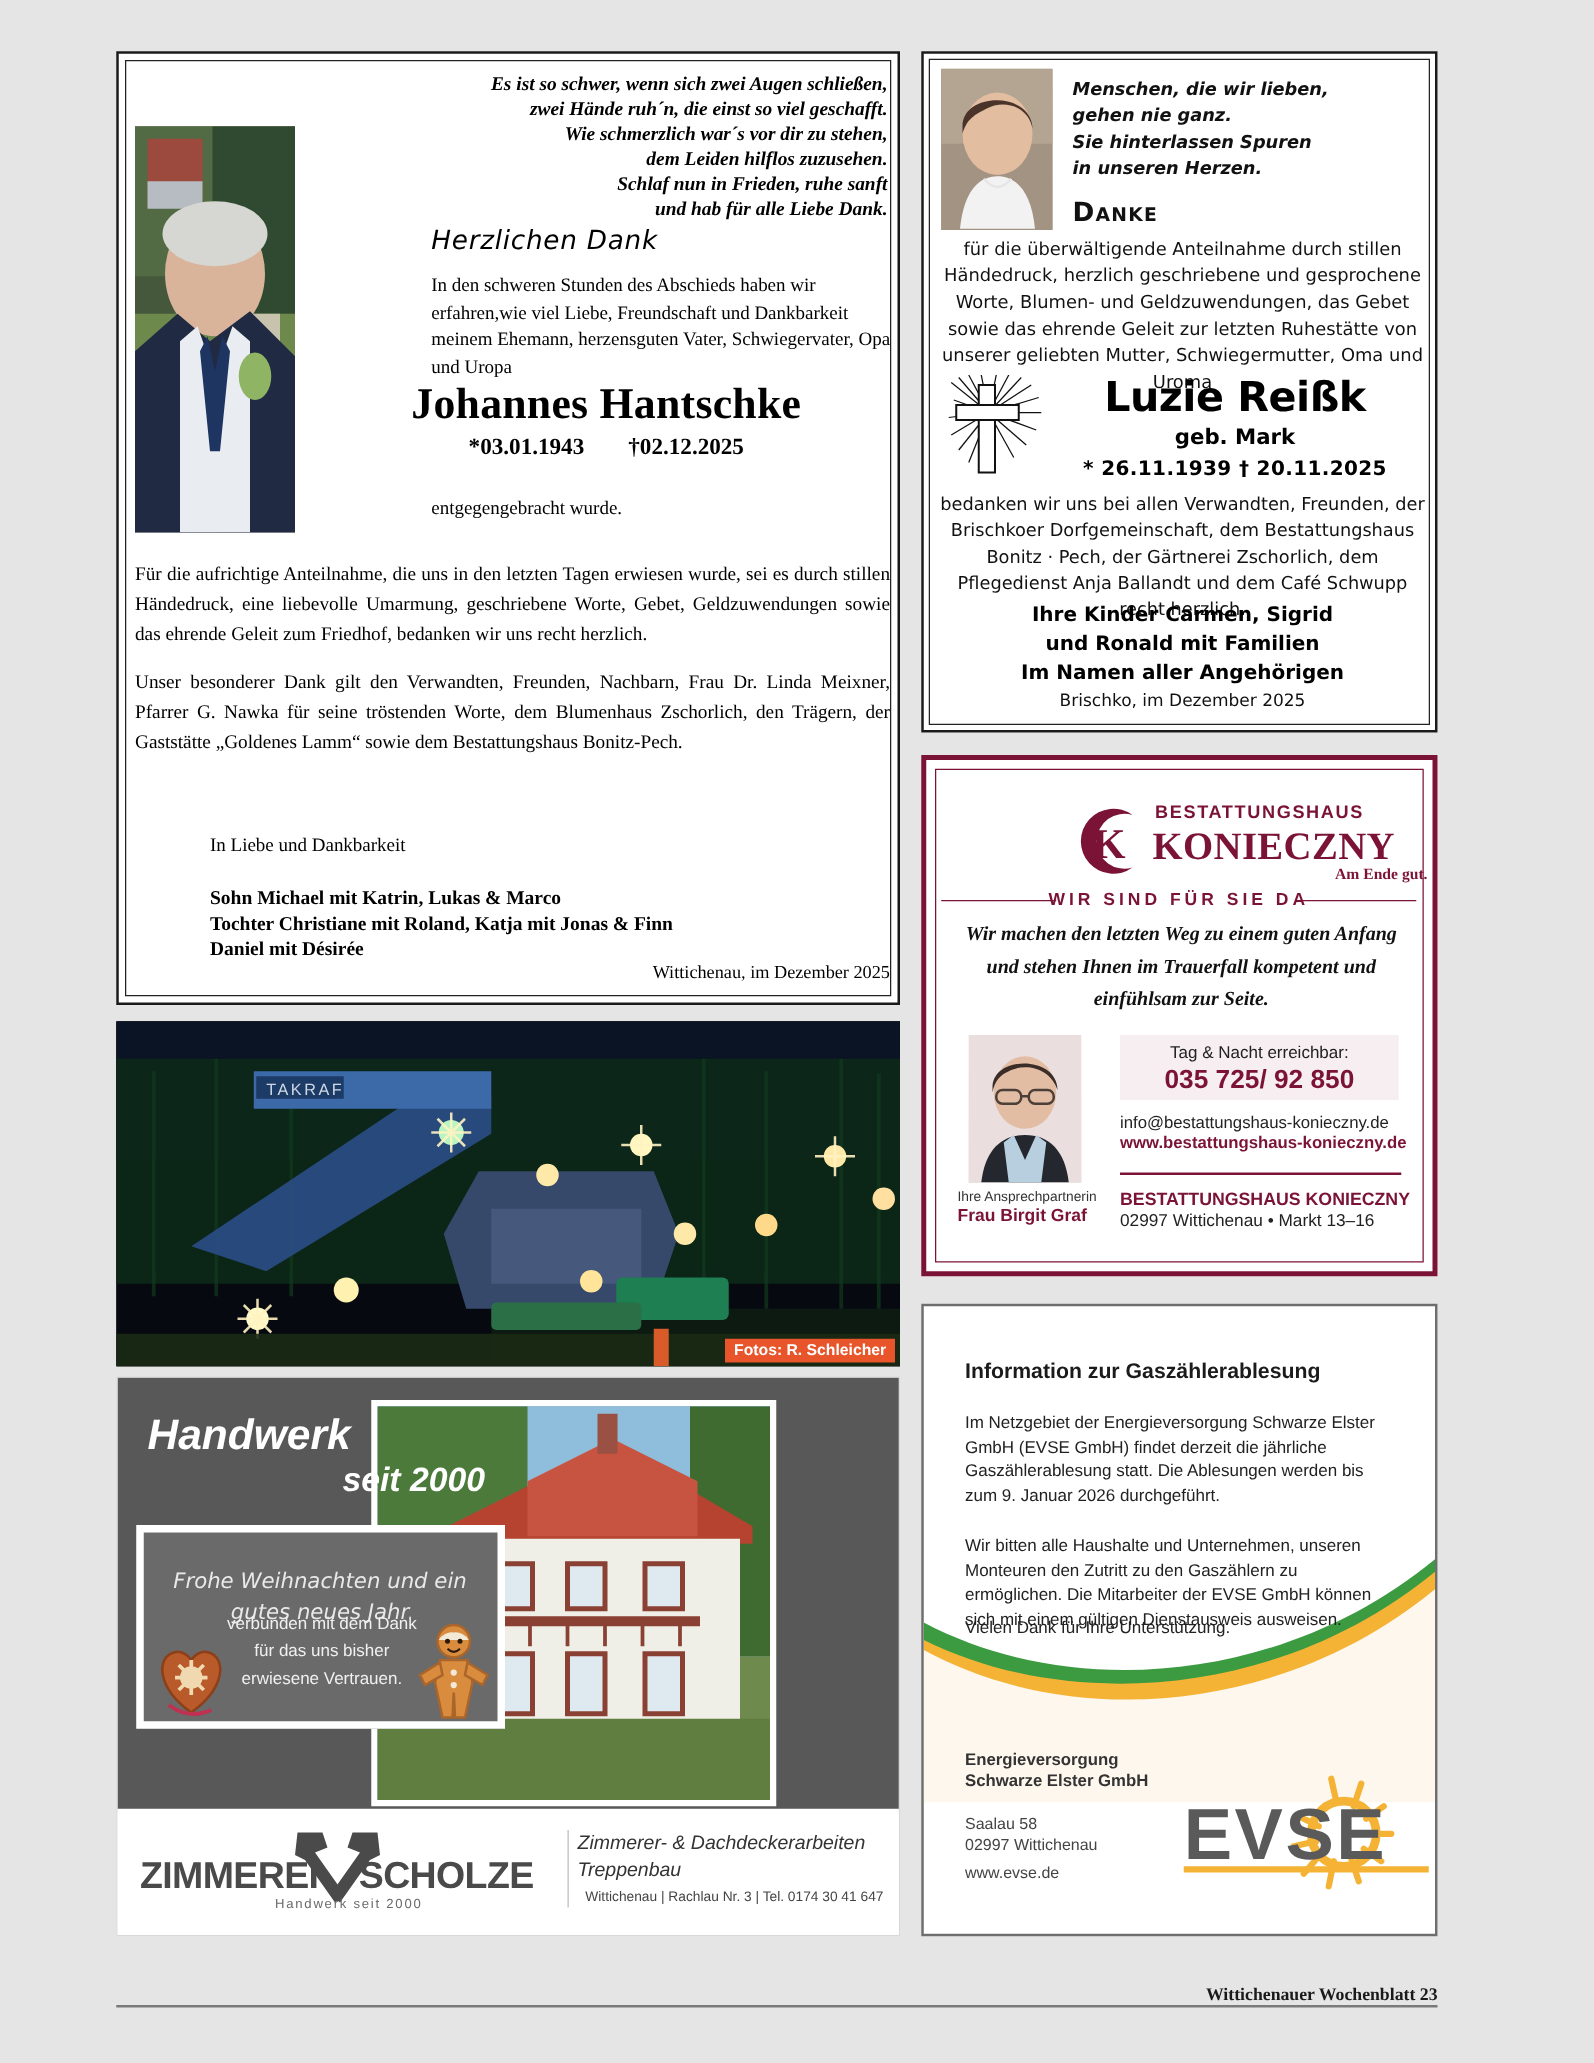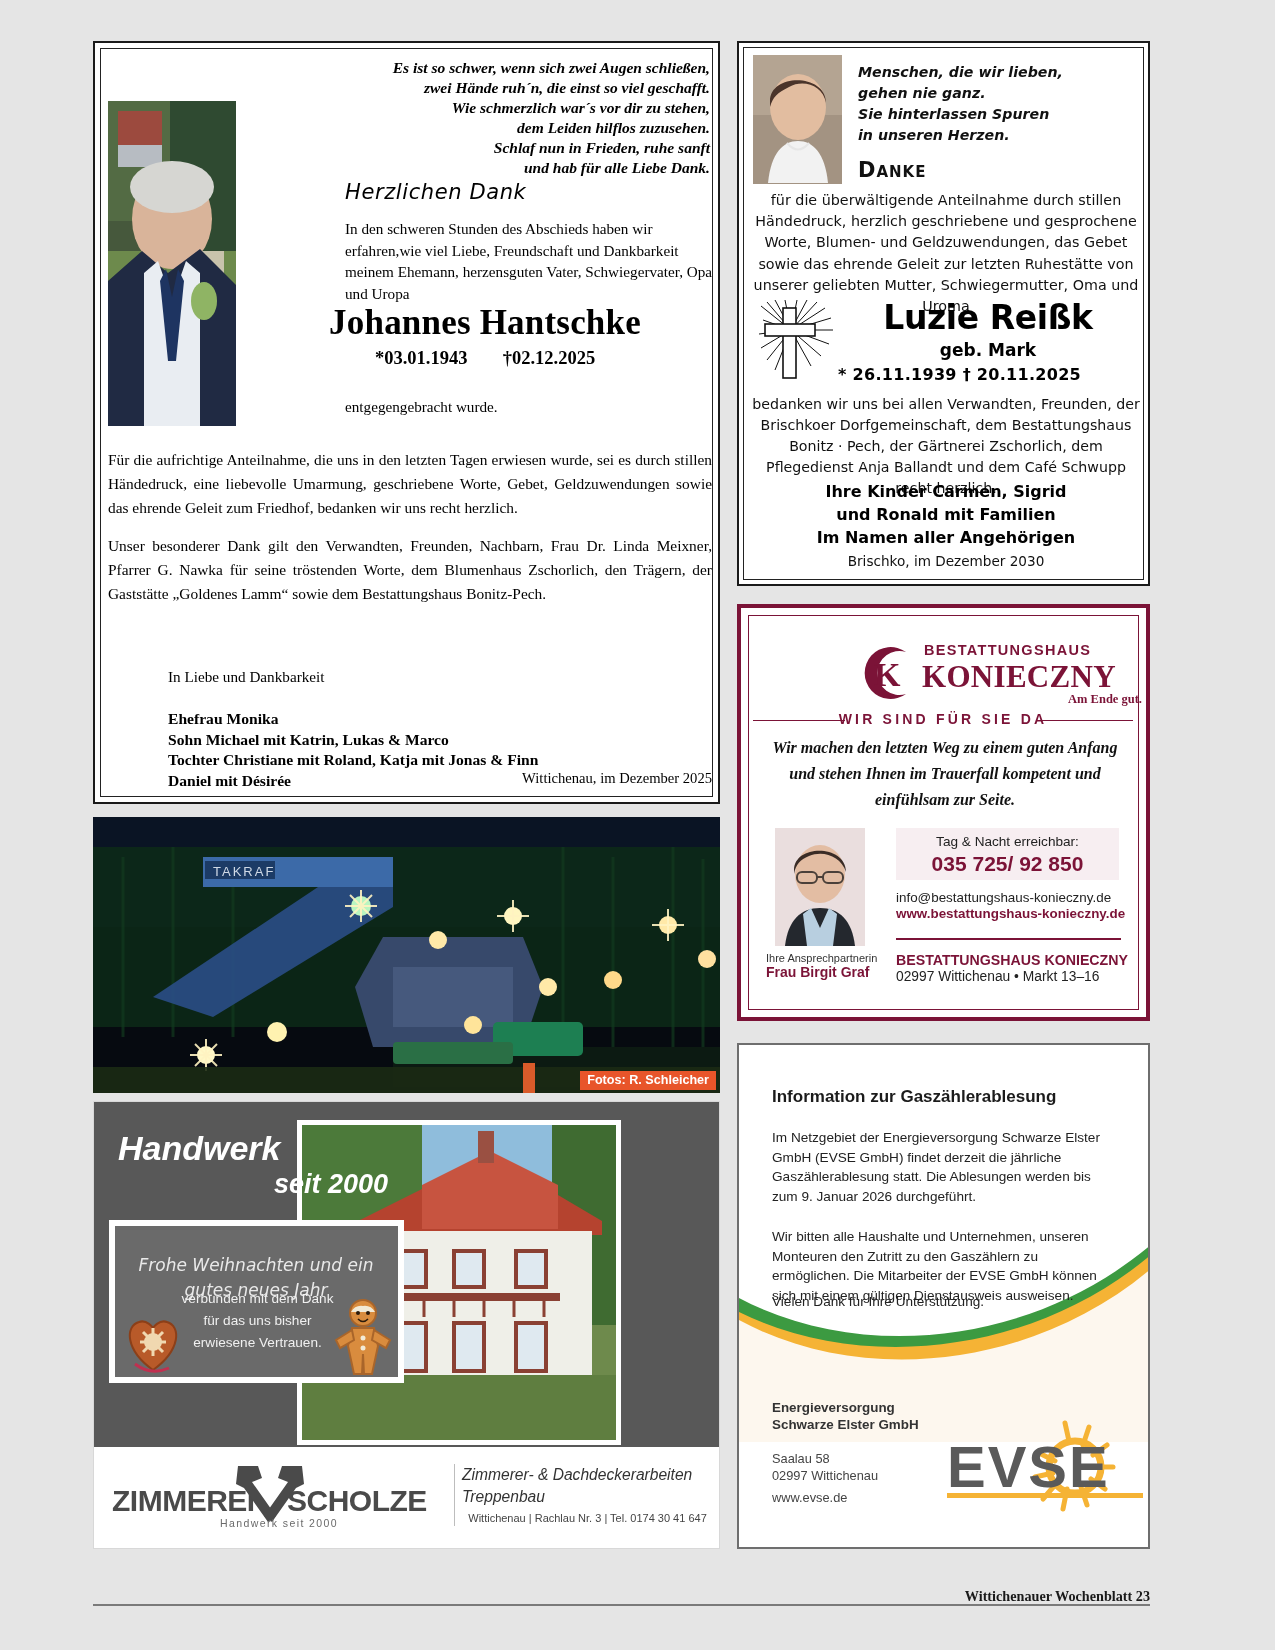--- a/index.html
+++ b/index.html
@@ -35,21 +35,21 @@
   #ob2 .inner{position:absolute;left:4px;top:4px;right:4px;bottom:4px;border:1px solid #222;}
   #ob2-photo{left:753px;top:55px;width:89px;height:129px;background:
       linear-gradient(180deg,#b7a893 0%,#9d8d79 30%,#8d7f6e 100%);}
   .ob2poem{left:858px;top:62px;width:280px;font-size:14.2px;line-height:21px;font-family:"DejaVu Sans",sans-serif;font-style:italic;font-weight:600;color:#111;}
   .danke{left:858px;top:158px;width:280px;font-size:21px;font-family:"DejaVu Sans",sans-serif;font-weight:600;letter-spacing:1px;color:#111;}
   .dankeSm{font-size:15px;}
   .ob2p1{left:748px;top:190px;width:396px;font-size:14.3px;line-height:21.2px;text-align:center;font-family:"DejaVu Sans",sans-serif;color:#111;}
   .crossIcon{left:755px;top:300px;width:80px;height:80px;}
   .ob2name{left:838px;top:298px;width:300px;font-size:33px;font-weight:bold;font-family:"DejaVu Sans",sans-serif;text-align:center;color:#000;letter-spacing:-.4px;}
   .ob2geb{left:838px;top:340px;width:300px;font-size:17px;font-weight:bold;font-family:"DejaVu Sans",sans-serif;text-align:center;color:#000;}
-  .ob2dates{left:838px;top:365px;width:300px;font-size:16px;font-weight:bold;font-family:"DejaVu Sans",sans-serif;text-align:left;color:#000;letter-spacing:.3px;}
+  .ob2dates{left:838px;top:365px;width:300px;font-size:16px;font-weight:bold;font-family:"DejaVu Sans",sans-serif;text-align:center;color:#000;letter-spacing:.3px;}
   .ob2p2{left:748px;top:394px;width:396px;font-size:14.2px;line-height:21px;text-align:center;font-family:"DejaVu Sans",sans-serif;color:#111;}
   .ob2kids{left:748px;top:480px;width:396px;font-size:16px;line-height:23px;font-weight:bold;text-align:center;font-family:"DejaVu Sans",sans-serif;color:#000;}
   .ob2place{left:748px;top:553px;width:396px;font-size:13.6px;text-align:center;font-family:"DejaVu Sans",sans-serif;color:#111;}
 
   
   #kon{left:737px;top:604px;width:413px;height:417px;border:4px solid #7b1337;background:#fff;}
   #kon .inner{position:absolute;left:7px;top:7px;right:7px;bottom:7px;border:1px solid #7b1337;}
   .konLogoWrap{left:852px;top:640px;width:290px;height:70px;}
   .konK{position:absolute;left:0;top:2px;width:62px;height:62px;}
   .konBh{position:absolute;left:72px;top:2px;font-size:14.5px;font-family:"Liberation Sans",sans-serif;letter-spacing:1.3px;color:#7b1337;font-weight:600;}
@@ -152,21 +152,20 @@
   <div class="blk dates serif">
     <span>*03.01.1943</span>
     <span style="display:inline-block;width:26px"></span>
     <span>†02.12.2025</span>
   </div>
   <div class="blk entg serif">entgegengebracht wurde.</div>
   <div class="blk ob1p2 serif just">Für die aufrichtige Anteilnahme, die uns in den letzten Tagen erwiesen wurde, sei es durch stillen Händedruck, eine liebevolle Umarmung, geschriebene Worte, Gebet, Geldzuwendungen sowie das ehrende Geleit zum Friedhof, bedanken wir uns recht herzlich.</div>
   <div class="blk liebe serif">In Liebe und Dankbarkeit</div>
   <div class="blk ob1p3 serif just">Unser besonderer Dank gilt den Verwandten, Freunden, Nachbarn, Frau Dr. Linda Meixner, Pfarrer G. Nawka für seine tröstenden Worte, dem Blumenhaus Zschorlich, den Trägern, der Gaststätte „Goldenes Lamm“ sowie dem Bestattungshaus Bonitz-Pech.</div>
   <div class="blk family serif" style="top:709px;">
-    <div>Ehefrau Monika</div>
     <div>Sohn Michael mit Katrin, Lukas &amp; Marco</div>
     <div>Tochter Christiane mit Roland, Katja mit Jonas &amp; Finn</div>
     <div>Daniel mit Désirée</div>
   </div>
   <div class="blk place1 serif">Wittichenau, im Dezember 2025</div>
 
   <div class="blk" id="ob2">
     <div class="inner"></div>
   </div>
 
@@ -216,21 +215,21 @@
       <rect x="10" y="24" width="50" height="12" fill="#fff" stroke="#111" stroke-width="1.6"></rect>
     </svg>
   </div>
   <div class="blk ob2name">Luzie Reißk</div>
   <div class="blk ob2geb">geb. Mark</div>
   <div class="blk ob2dates">* 26.11.1939      † 20.11.2025</div>
   <div class="blk ob2p2">bedanken wir uns bei allen Verwandten, Freunden, der Brischkoer Dorfgemeinschaft, dem Bestattungshaus Bonitz · Pech, der Gärtnerei Zschorlich, dem Pflegedienst Anja Ballandt und dem Café Schwupp recht herzlich.</div>
   <div class="blk ob2kids" style="white-space:pre-line;">Ihre Kinder Carmen, Sigrid
 und Ronald mit Familien
 Im Namen aller Angehörigen</div>
-  <div class="blk ob2place">Brischko, im Dezember 2030</div>
+  <div class="blk ob2place">Brischko, im Dezember 2025</div>
 
   <div class="blk" id="kon">
     <div class="inner"></div>
   </div>
 
   <div class="blk konLogoWrap">
     <div class="konK">
       <svg width="62" height="62" viewBox="0 0 62 62">
         <path d="M54 10 A26 26 0 1 0 54 52 A22 22 0 1 1 54 10 Z" fill="#7b1337"></path>
         <text x="22" y="44" font-family="Liberation Serif, serif" font-size="34" font-weight="bold" fill="#7b1337">K</text>

